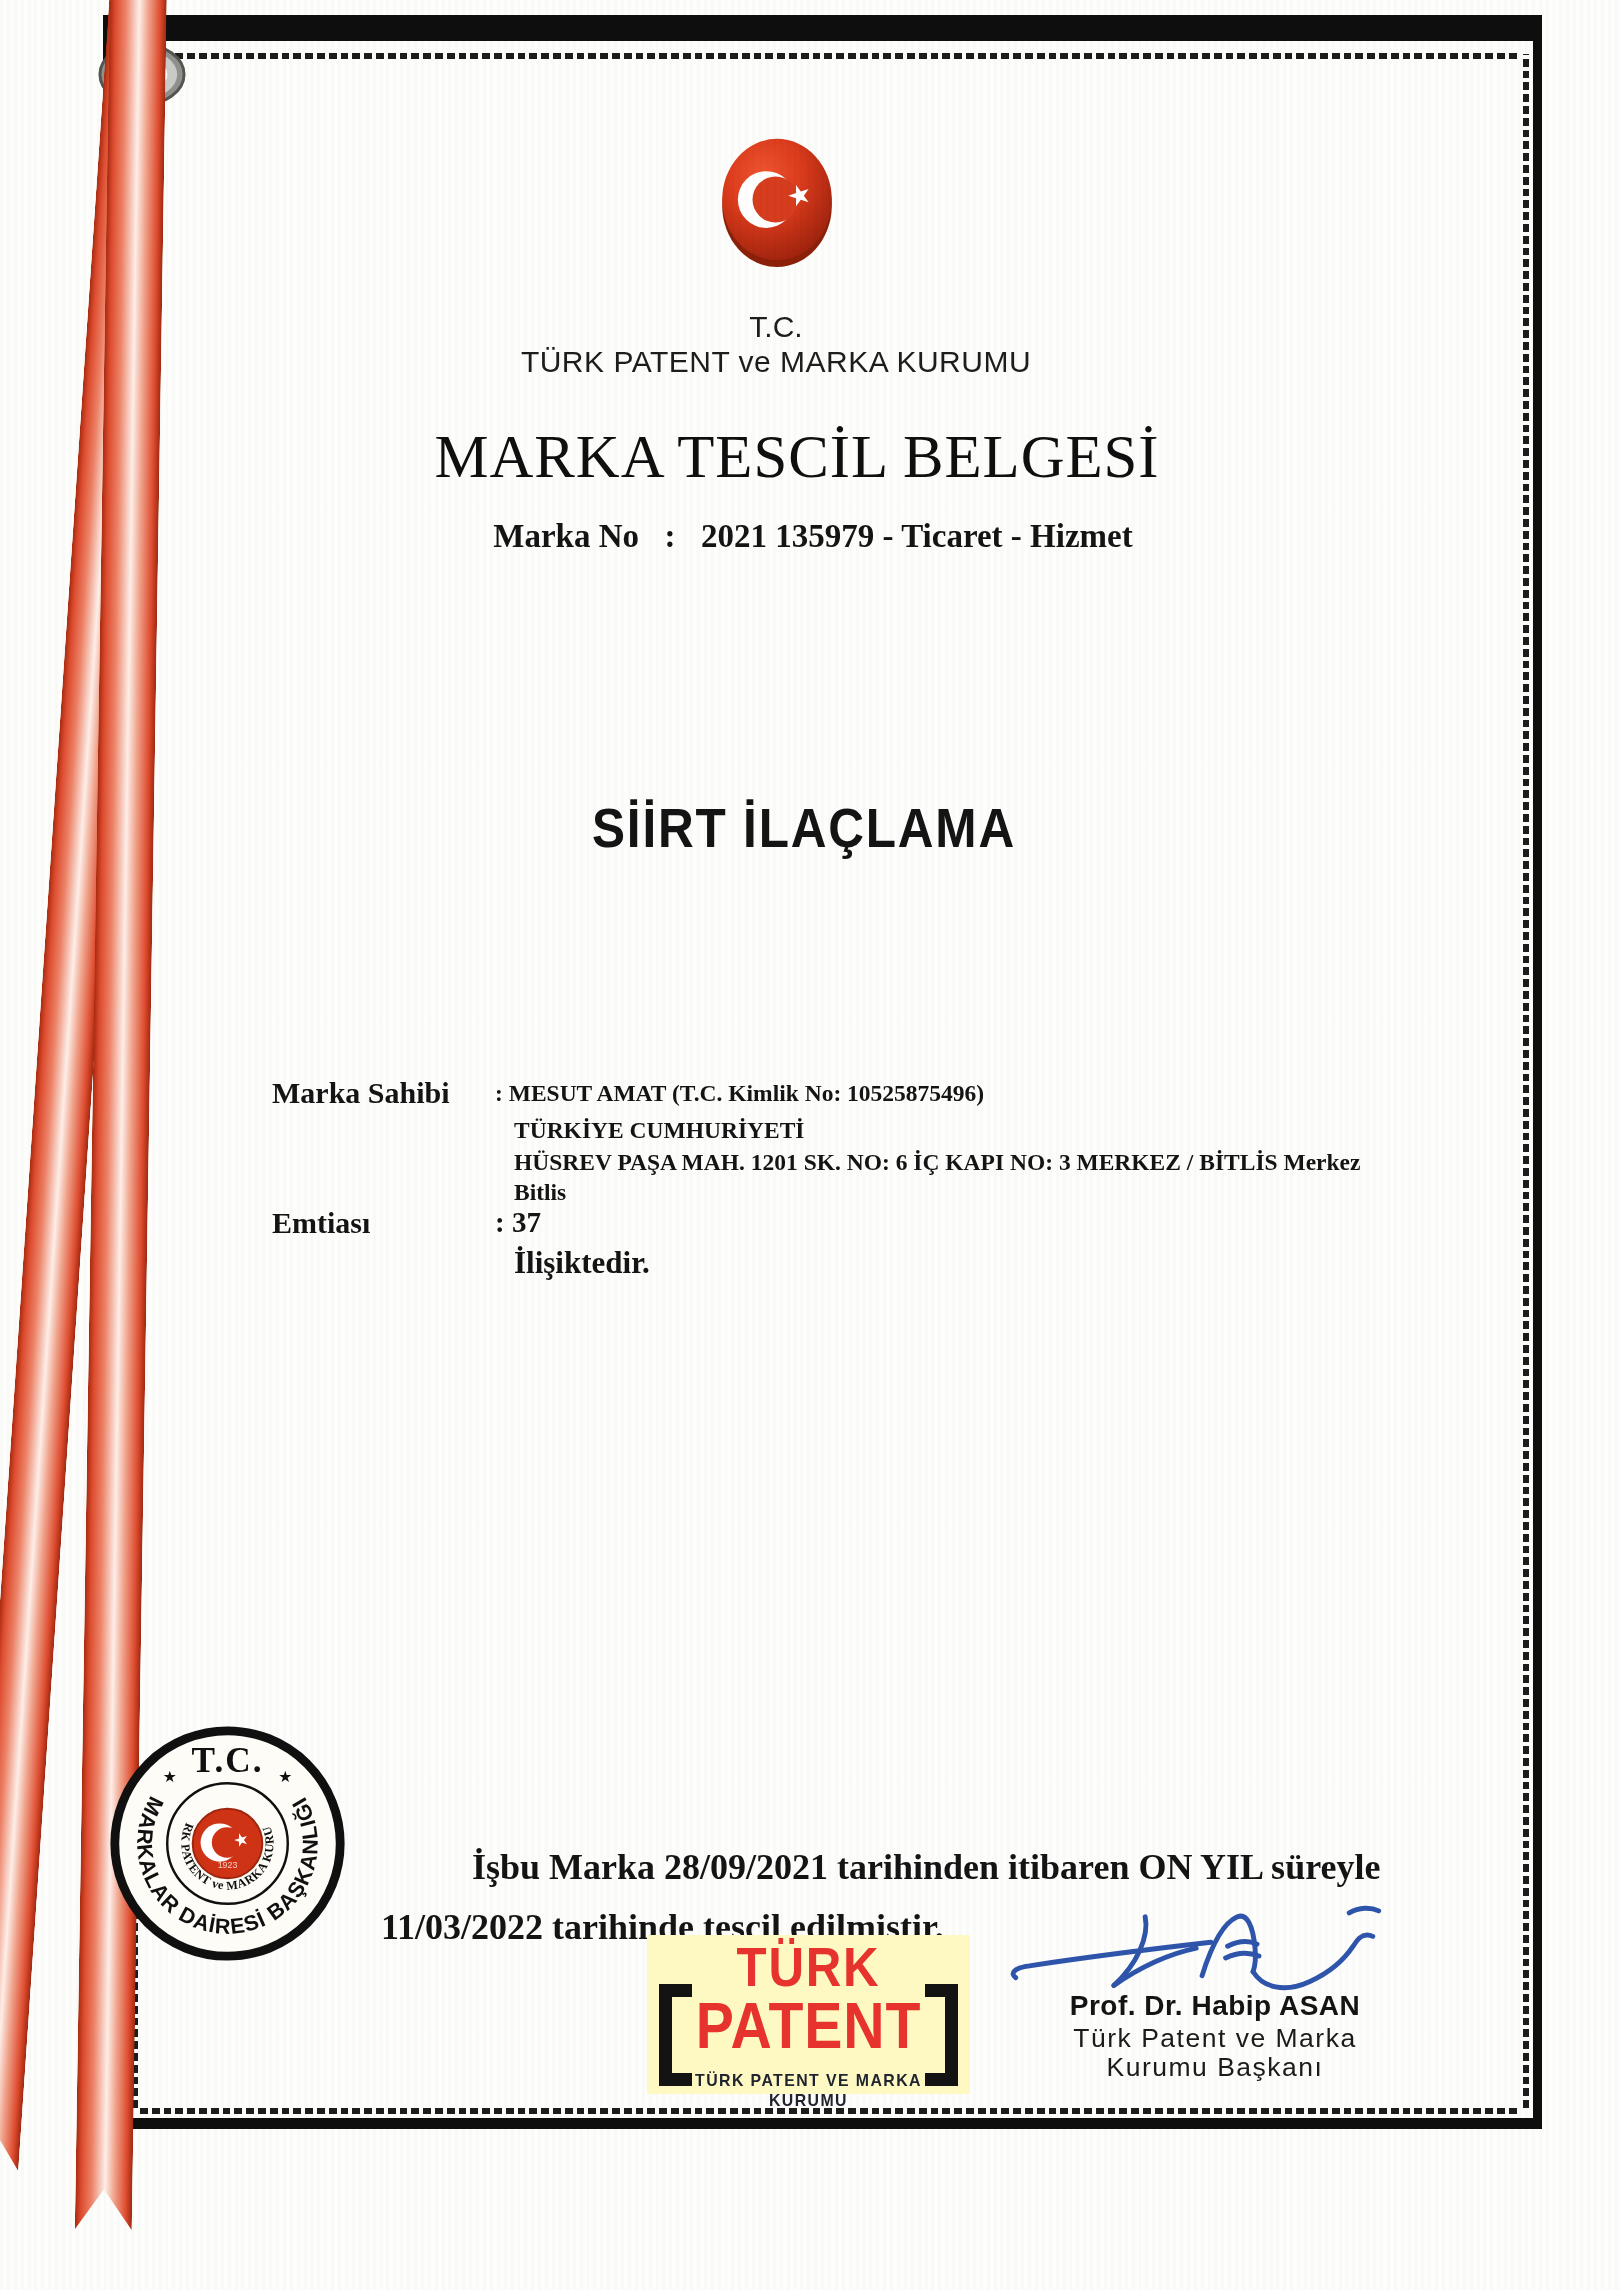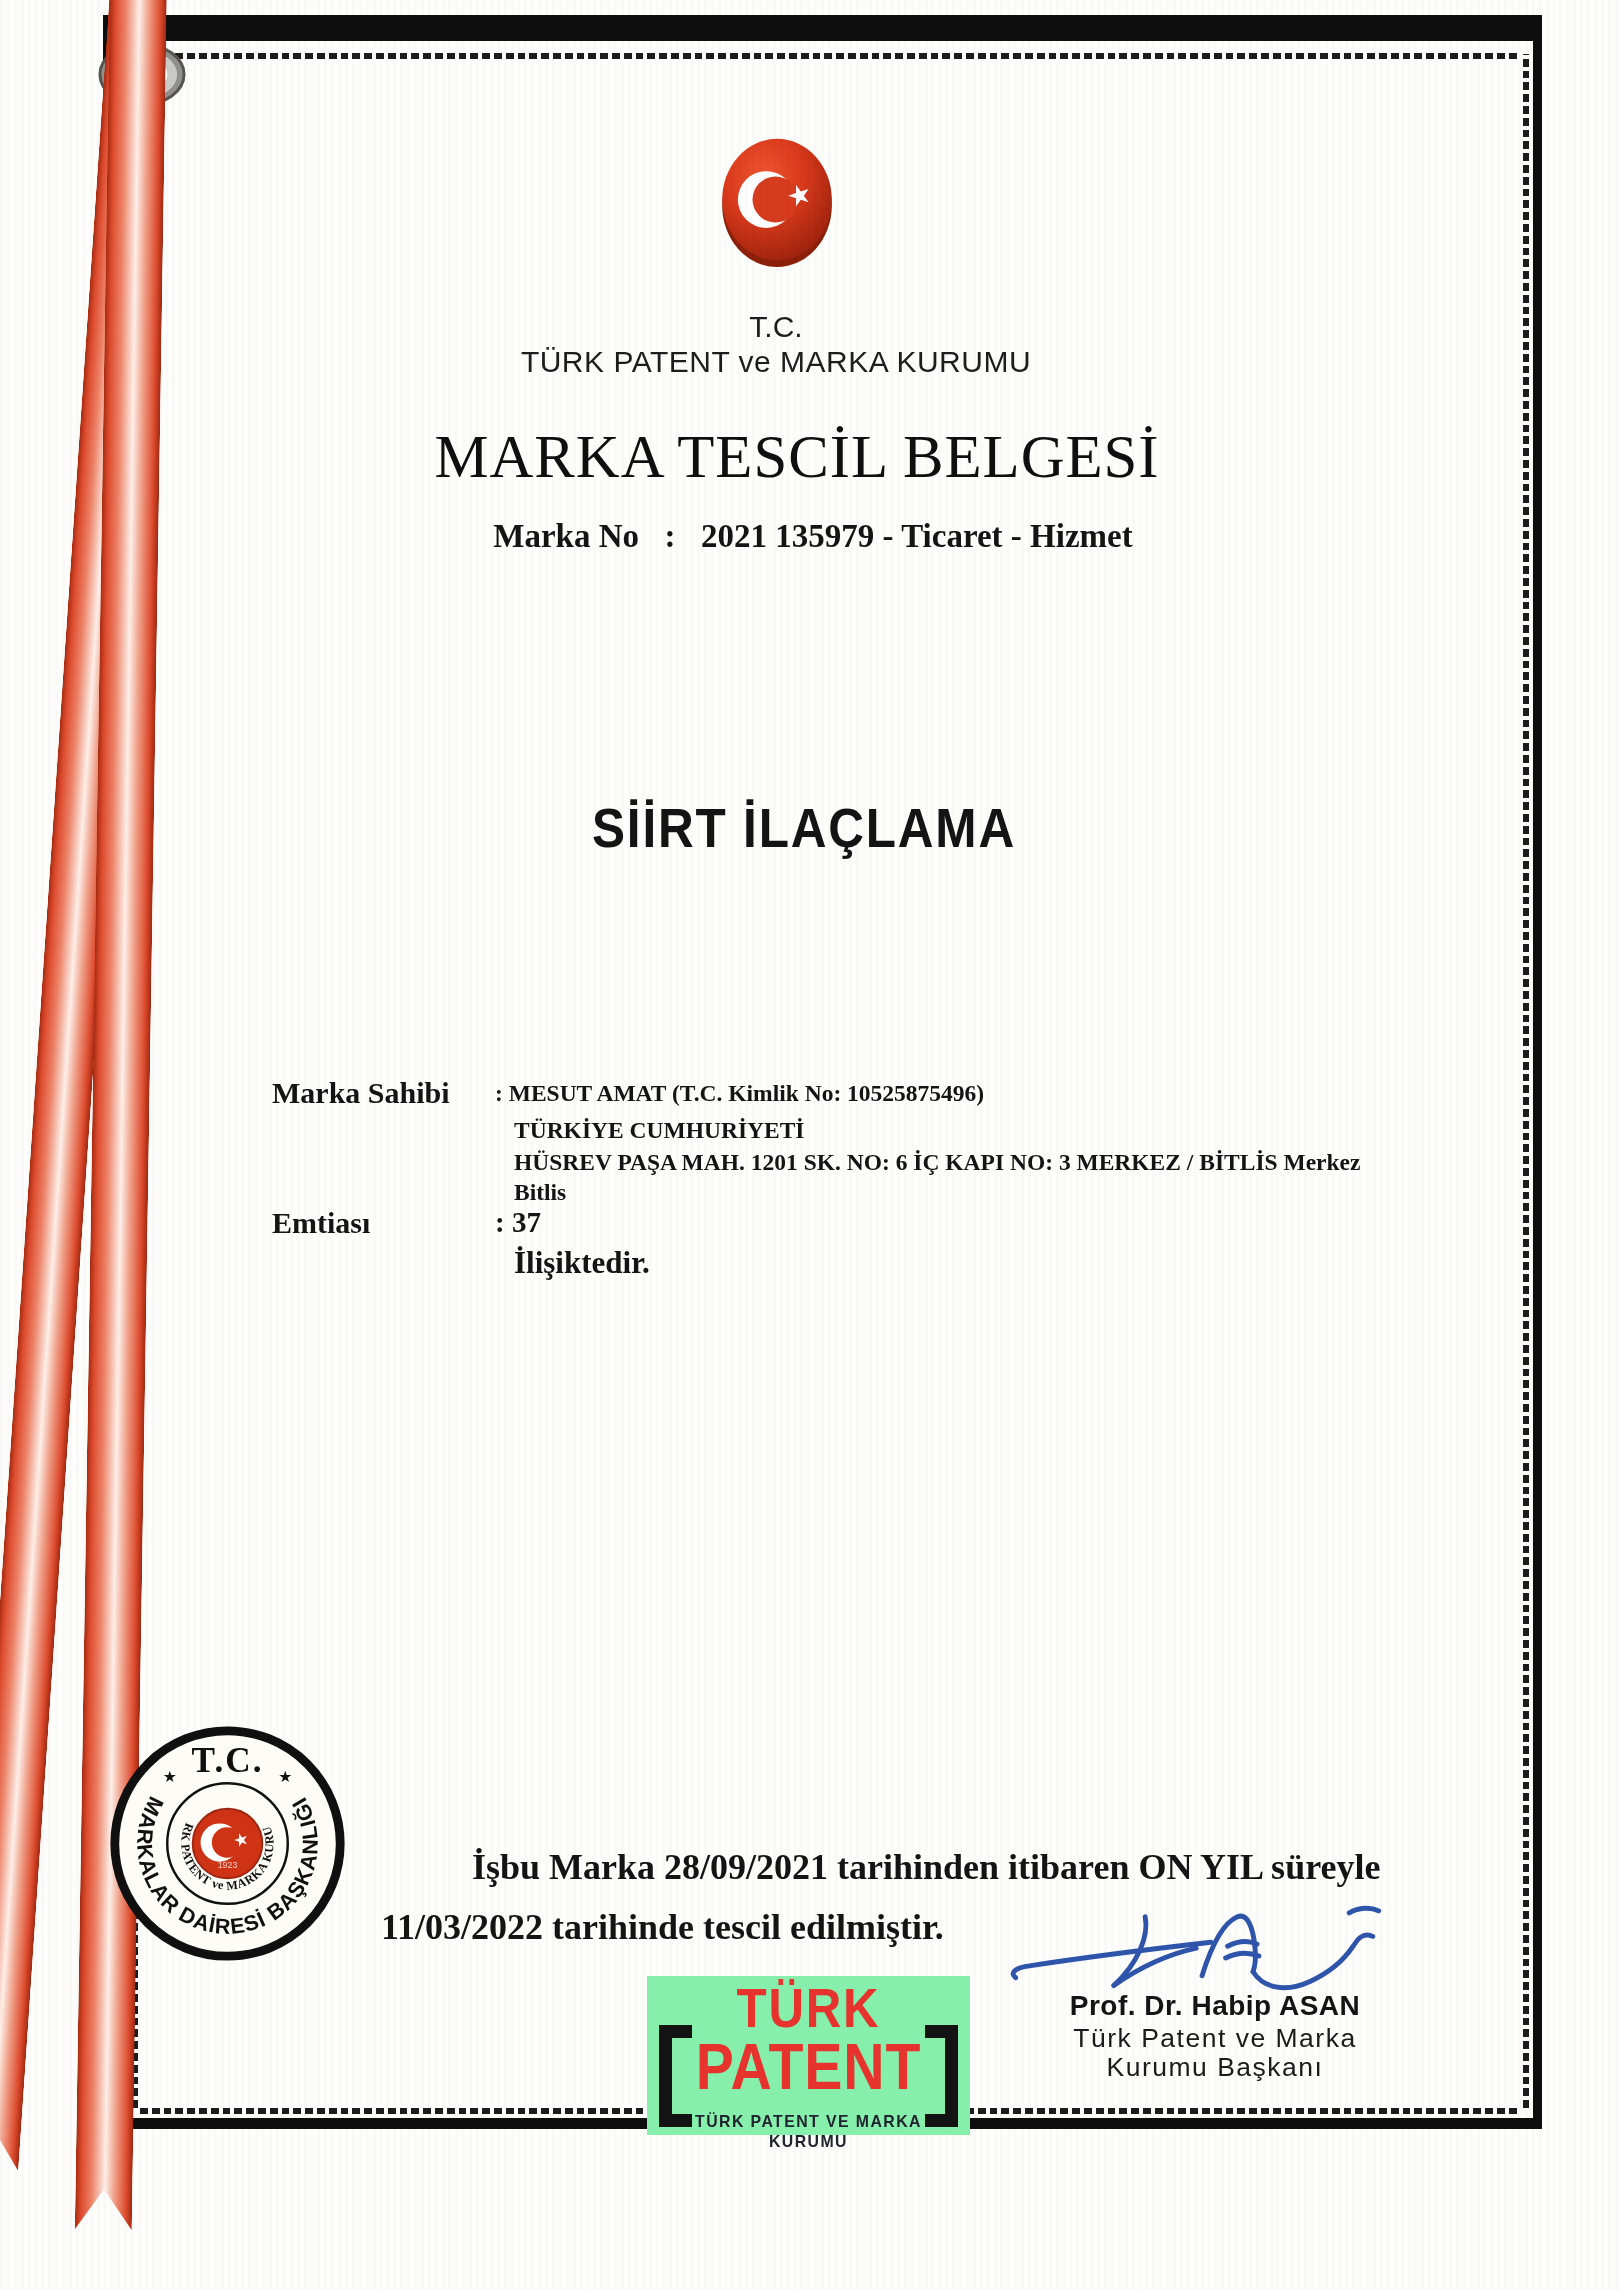--- a/index.html
+++ b/index.html
@@ -36,21 +36,21 @@
   .lbl{font-size:30px;font-weight:700;}
   .val{font-size:23.5px;font-weight:700;}
   
   .statement{left:381px;top:1837px;width:1039px;font-size:36px;font-weight:700;line-height:60px;
              text-indent:91px;}
   
   .sig-name{left:1019px;top:1990px;width:392px;font-size:28px;font-weight:700;letter-spacing:0.5px;}
   .sig-org1{left:1019px;top:2023px;width:392px;font-size:26.5px;letter-spacing:1.5px;color:#1b1b1b;}
   .sig-org2{left:1019px;top:2052px;width:392px;font-size:26.5px;letter-spacing:1.5px;color:#1b1b1b;}
   
-  .logo-block{left:647px;top:1976px;width:323px;height:159px;background:#86efac;}
+  .logo-block{left:647px;top:1935px;width:323px;height:159px;background:#fef9c3;}
   .logo-word1{position:absolute;top:3.9px;left:0;width:100%;text-align:center;color:#e6332d;
               font-family:"Liberation Sans",sans-serif;font-weight:700;font-size:56px;
               letter-spacing:2px;transform:scaleX(.88);line-height:1;}
   .logo-word2{position:absolute;top:58px;left:0;width:100%;text-align:center;color:#e6332d;
               font-family:"Liberation Sans",sans-serif;font-weight:700;font-size:65px;
               letter-spacing:1px;transform:scaleX(.88);line-height:1;}
   .logo-sub{position:absolute;top:136px;left:0;width:100%;text-align:center;color:#20242e;
             font-family:"Liberation Sans",sans-serif;font-weight:700;font-size:16.7px;
             letter-spacing:1.5px;transform:scaleX(.95);}
   .bracket{position:absolute;top:49px;width:33px;height:102px;box-sizing:border-box;}

